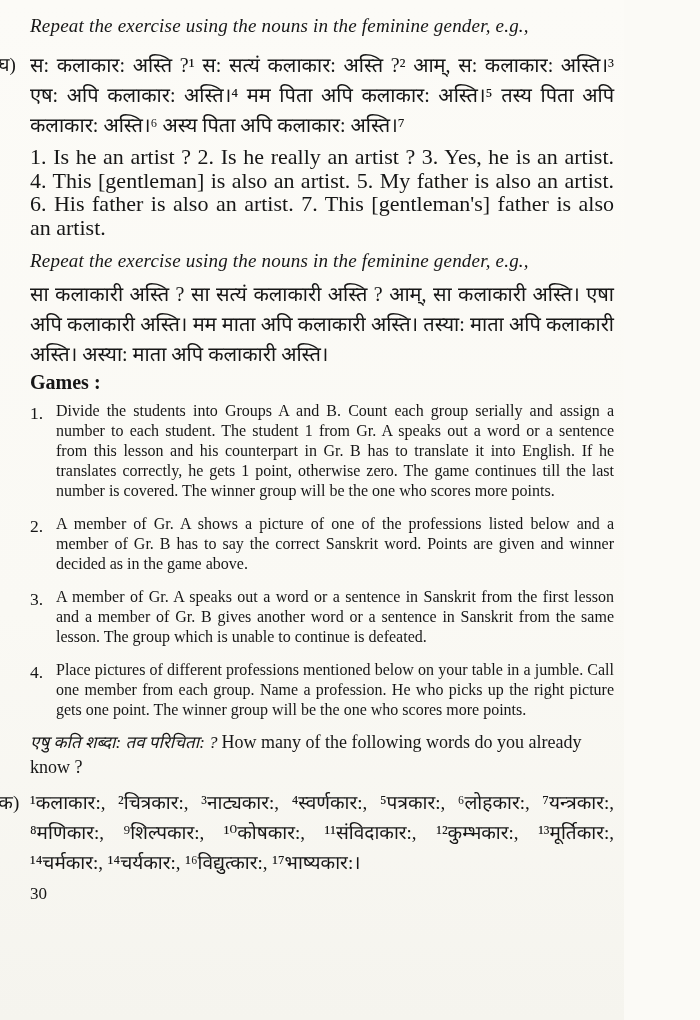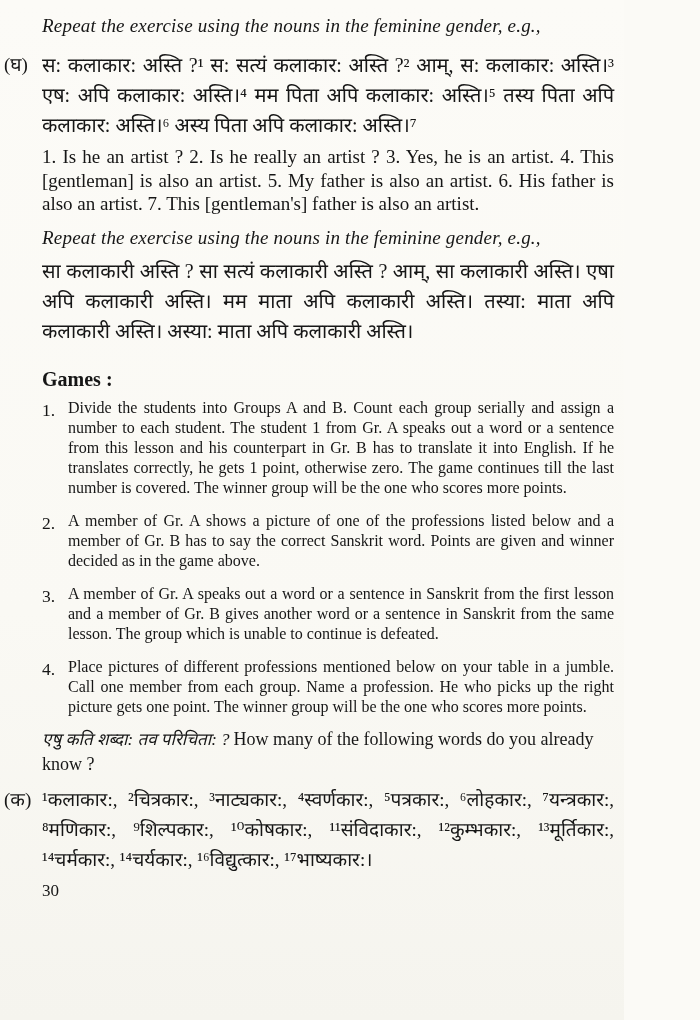--- a/index.html
+++ b/index.html
@@ -7,21 +7,21 @@
     width: 700px; height: 1020px;
     background: #fbfaf6;
     color: #161616;
     font-family: "Liberation Serif", "DejaVu Serif", serif;
     overflow: hidden;
     position: relative;
   }
   .page {
     box-sizing: border-box;
     width: 624px; height: 1020px;
-    padding: 14px 10px 0 42px;
+    padding: 14px 10px 0 30px;
     background: linear-gradient(180deg, #fcfbf7 0%, #faf9f4 60%, #f5f4ee 100%);
   }
   .italic-heading {
     font-style: italic;
     font-size: 19px;
     line-height: 24px;
     margin: 0 0 8px 0;
     letter-spacing: 0.2px;
   }
   .skt {
@@ -31,26 +31,26 @@
     text-align: justify;
   }
   .block-a { margin-bottom: 12px; }
   .hang { position: relative; margin-bottom: 5px; }
   .hang .hang-label {
     position: absolute;
     left: -38px; top: 1px;
     font-size: 19px;
   }
   .eng-para {
-    font-size: 19px;
+    font-size: 22px;
     line-height: 23.5px;
     margin: 0 0 10px 0;
     text-align: justify;
   }
-  .fem2 .skt { margin-bottom: 20px; }
+  .fem2 .skt { margin-bottom: 0; }
   .fem2 .italic-heading { margin-bottom: 6px; }
   .games-heading {
     font-size: 20px;
     font-weight: bold;
     line-height: 26px;
     margin: 0 0 6px 0;
   }
   .game-item {
     display: flex;
     margin: 0 0 13px 0;

